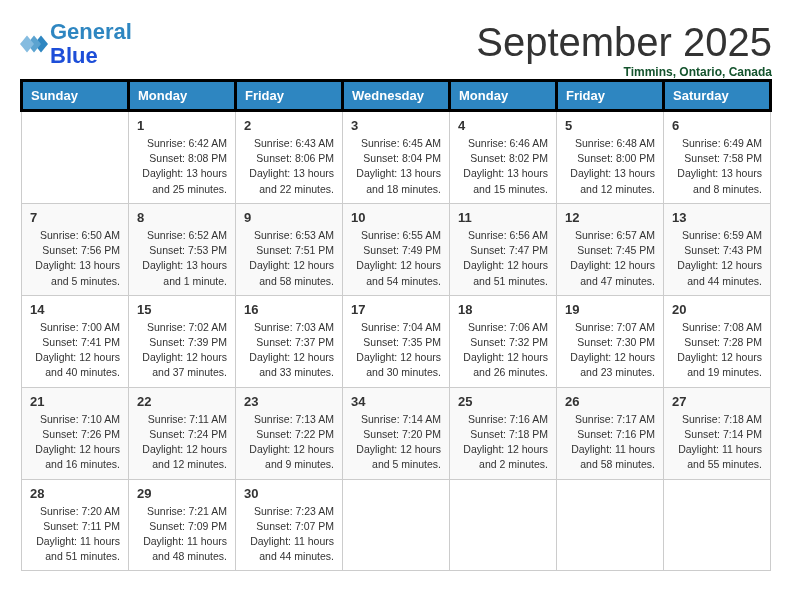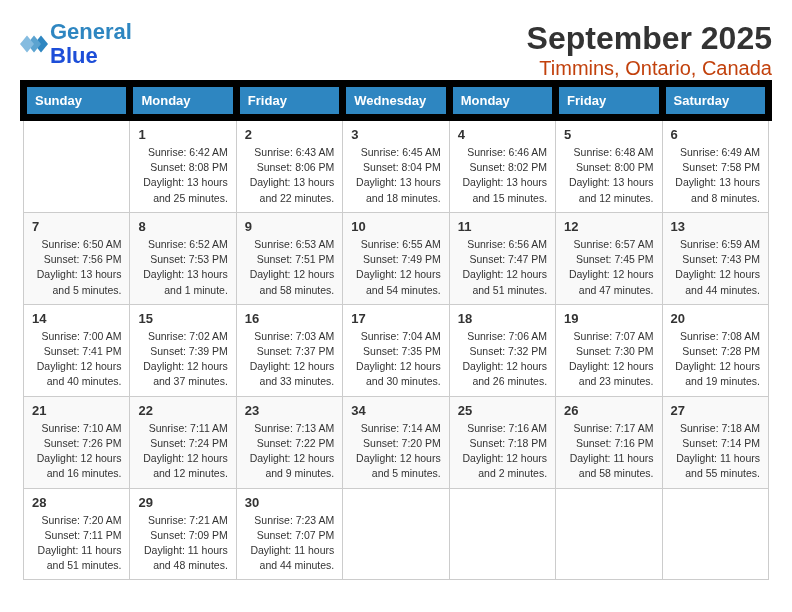--- a/index.html
+++ b/index.html
@@ -30,40 +30,41 @@
     }
     .logo-icon {
       width: 28px;
       height: 28px;
       margin-right: 2px;
     }
     .title-block {
       text-align: right;
     }
     .month-title {
-      font-size: 32px;
-      font-weight: bold;
+      font-size: 40px;
+      font-weight: normal;
       color: #333;
     }
     .location-title {
-      font-size: 20px;
-      color: #c2410c;
+      font-size: 12px;
+      color: #14532d;
+      font-weight: bold;
     }
     table {
       width: 100%;
       border-collapse: collapse;
     }
     thead th {
       background-color: #2e86c1;
       color: #fff;
       font-size: 13px;
       font-weight: bold;
       padding: 6px 8px;
       text-align: left;
-      border: 7px solid #000000;
+      border: 3px solid #000000;
     }
     tbody td {
       vertical-align: top;
       padding: 6px 8px;
       border: 1px solid #ccc;
       font-size: 11px;
       color: #333;
       width: 14.28%;
       min-height: 80px;
     }

